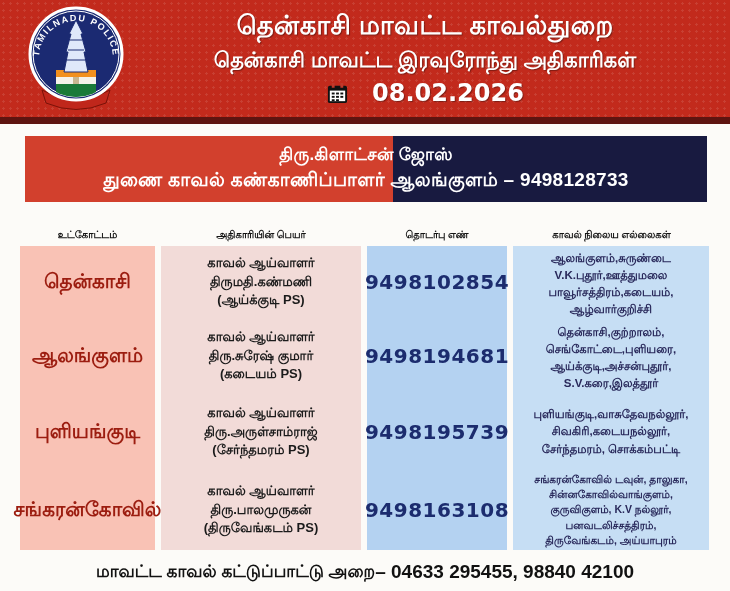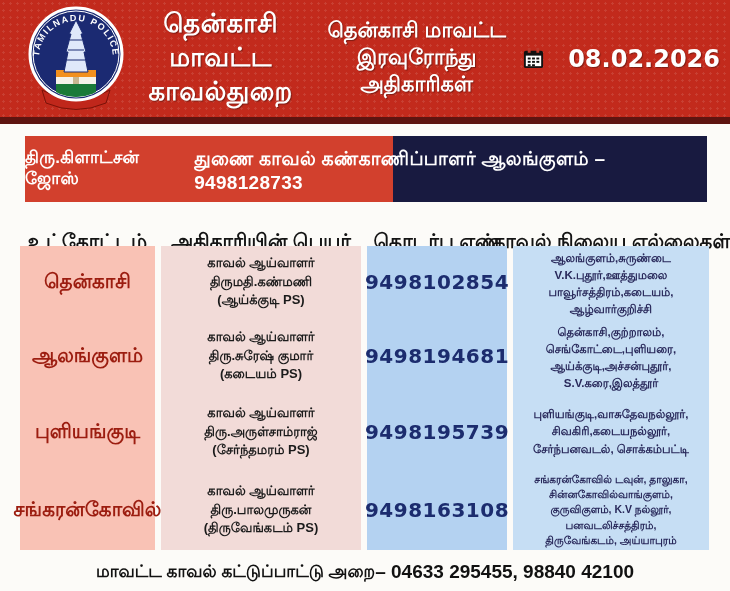--- a/index.html
+++ b/index.html
@@ -11,43 +11,43 @@
   
   .header{
     position:absolute;top:0;left:0;width:730px;height:117px;
     background-color:#c22a1c;
     background-image:radial-gradient(rgba(255,255,255,0.10) 1.2px,transparent 1.4px);
     background-size:7px 7px;
   }
   .logo{position:absolute;left:26px;top:6px;width:100px;height:106px;}
   .titles{
     position:absolute;left:130px;right:10px;top:0;height:117px;
-    display:flex;flex-direction:row;align-items:center;justify-content:center;
+    display:flex;flex-direction:column;align-items:center;justify-content:center;
     gap:4px;color:#ffffff;text-align:center;
   }
   .t1{font-size:26px;font-weight:800;letter-spacing:.5px;text-shadow:1px 1px 1px rgba(0,0,0,.35);}
   .t2{font-size:21px;font-weight:800;text-shadow:1px 1px 1px rgba(0,0,0,.35);}
   .date-row{display:flex;align-items:center;gap:23px;font-size:24px;font-weight:800;
     font-family:"DejaVu Sans",sans-serif;text-shadow:1px 1px 1px rgba(0,0,0,.35);}
   .header-sep{position:absolute;top:117px;left:0;width:730px;height:7px;background:#5e1410;}
 
   
   .officer-banner{
     position:absolute;top:136px;left:25px;width:682px;height:66px;
     background:linear-gradient(90deg,#d2402d 0,#d2402d 54%,#181a40 54%,#181a40 100%);
-    color:#ffffff;display:flex;flex-direction:row;justify-content:center;
-    align-items:center;
+    color:#ffffff;display:flex;flex-direction:column;justify-content:center;
+    align-items:center;text-align:center;
   }
   .ob-name{font-size:17px;font-weight:800;letter-spacing:.3px;}
   .ob-line{font-size:19px;font-weight:800;margin-top:3px;letter-spacing:.3px;}
 
   
   .col-headers{position:absolute;top:211px;left:20px;width:690px;height:30px;}
-  .ch{position:absolute;top:16px;height:30px;display:flex;align-items:center;justify-content:center;
-      font-size:20px;font-weight:800;color:#141414;white-space:nowrap;}
+  .ch{position:absolute;top:9px;height:30px;display:flex;align-items:center;justify-content:center;
+      font-size:10px;font-weight:800;color:#141414;white-space:nowrap;font-family:Liberation Serif, serif;}
   .ch1{left:0;width:135px;}
   .ch2{left:141px;width:200px;}
   .ch3{left:347px;width:140px;}
   .ch4{left:493px;width:197px;}
 
   
   .table{position:absolute;top:246px;left:20px;width:690px;height:304px;
     display:grid;grid-template-columns:135px 200px 140px 196px;column-gap:6px;}
   .col{display:flex;flex-direction:column;}
   .col1{background:#f9c2b5;}
@@ -165,21 +165,21 @@
       <div class="cell r2 lim">ஆலங்குளம்,சுருண்டை
 V.K.புதூர்,ஊத்துமலை
 பாவூர்சத்திரம்,கடையம்,
 ஆழ்வார்குறிச்சி</div>
       <div class="cell r1 lim">தென்காசி,குற்றாலம்,
 செங்கோட்டை,புளியரை,
 ஆய்க்குடி,அச்சன்புதூர்,
 S.V.கரை,இலத்தூர்</div>
       <div class="cell r3 lim">புளியங்குடி,வாசுதேவநல்லூர்,
 சிவகிரி,கடையநல்லூர்,
-சேர்ந்பனவடல், சொக்கம்பட்டி</div>
+சேர்ந்தமரம், சொக்கம்பட்டி</div>
       <div class="cell r4 lim small">சங்கரன்கோவில் டவுன், தாலுகா,
 சின்னகோவில்வாங்குளம்,
 குருவிகுளம், K.V நல்லூர்,
 பனவடலிச்சத்திரம்,
 திருவேங்கடம், அய்யாபுரம்</div>
     </div>
   </div>
 
   <div class="footer">
     <span class="f-label">மாவட்ட காவல் கட்டுப்பாட்டு அறை</span>

